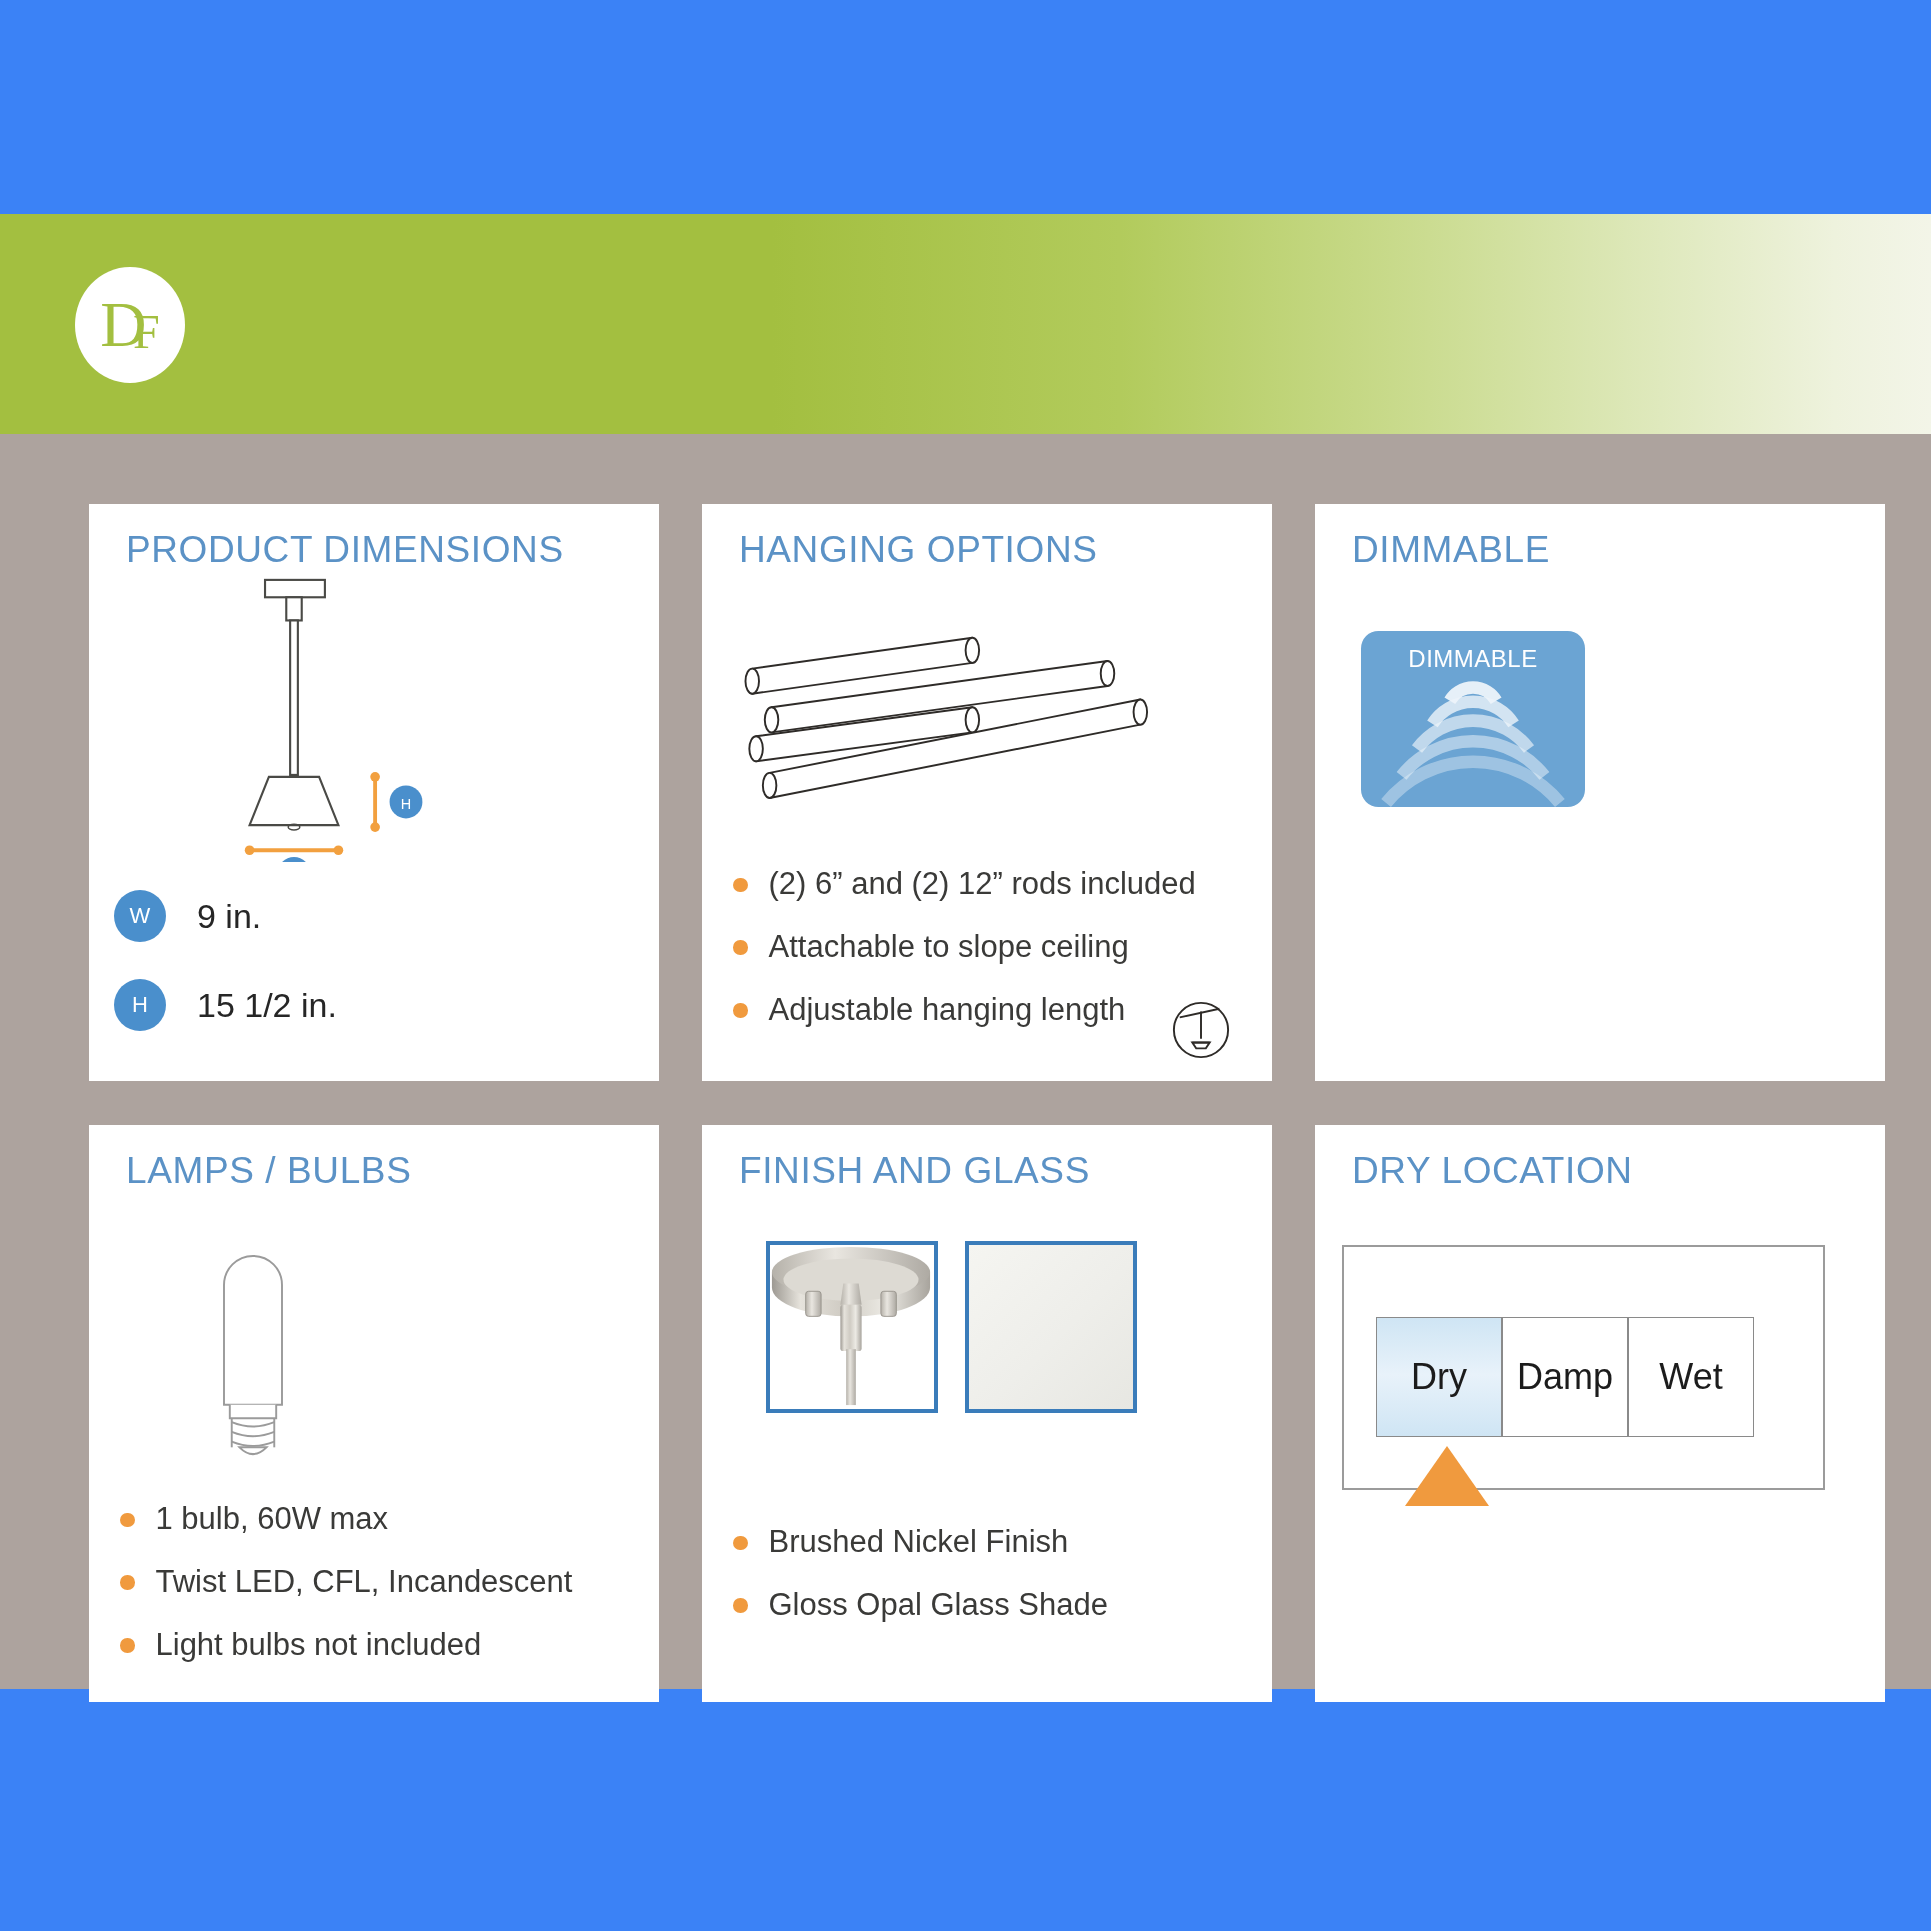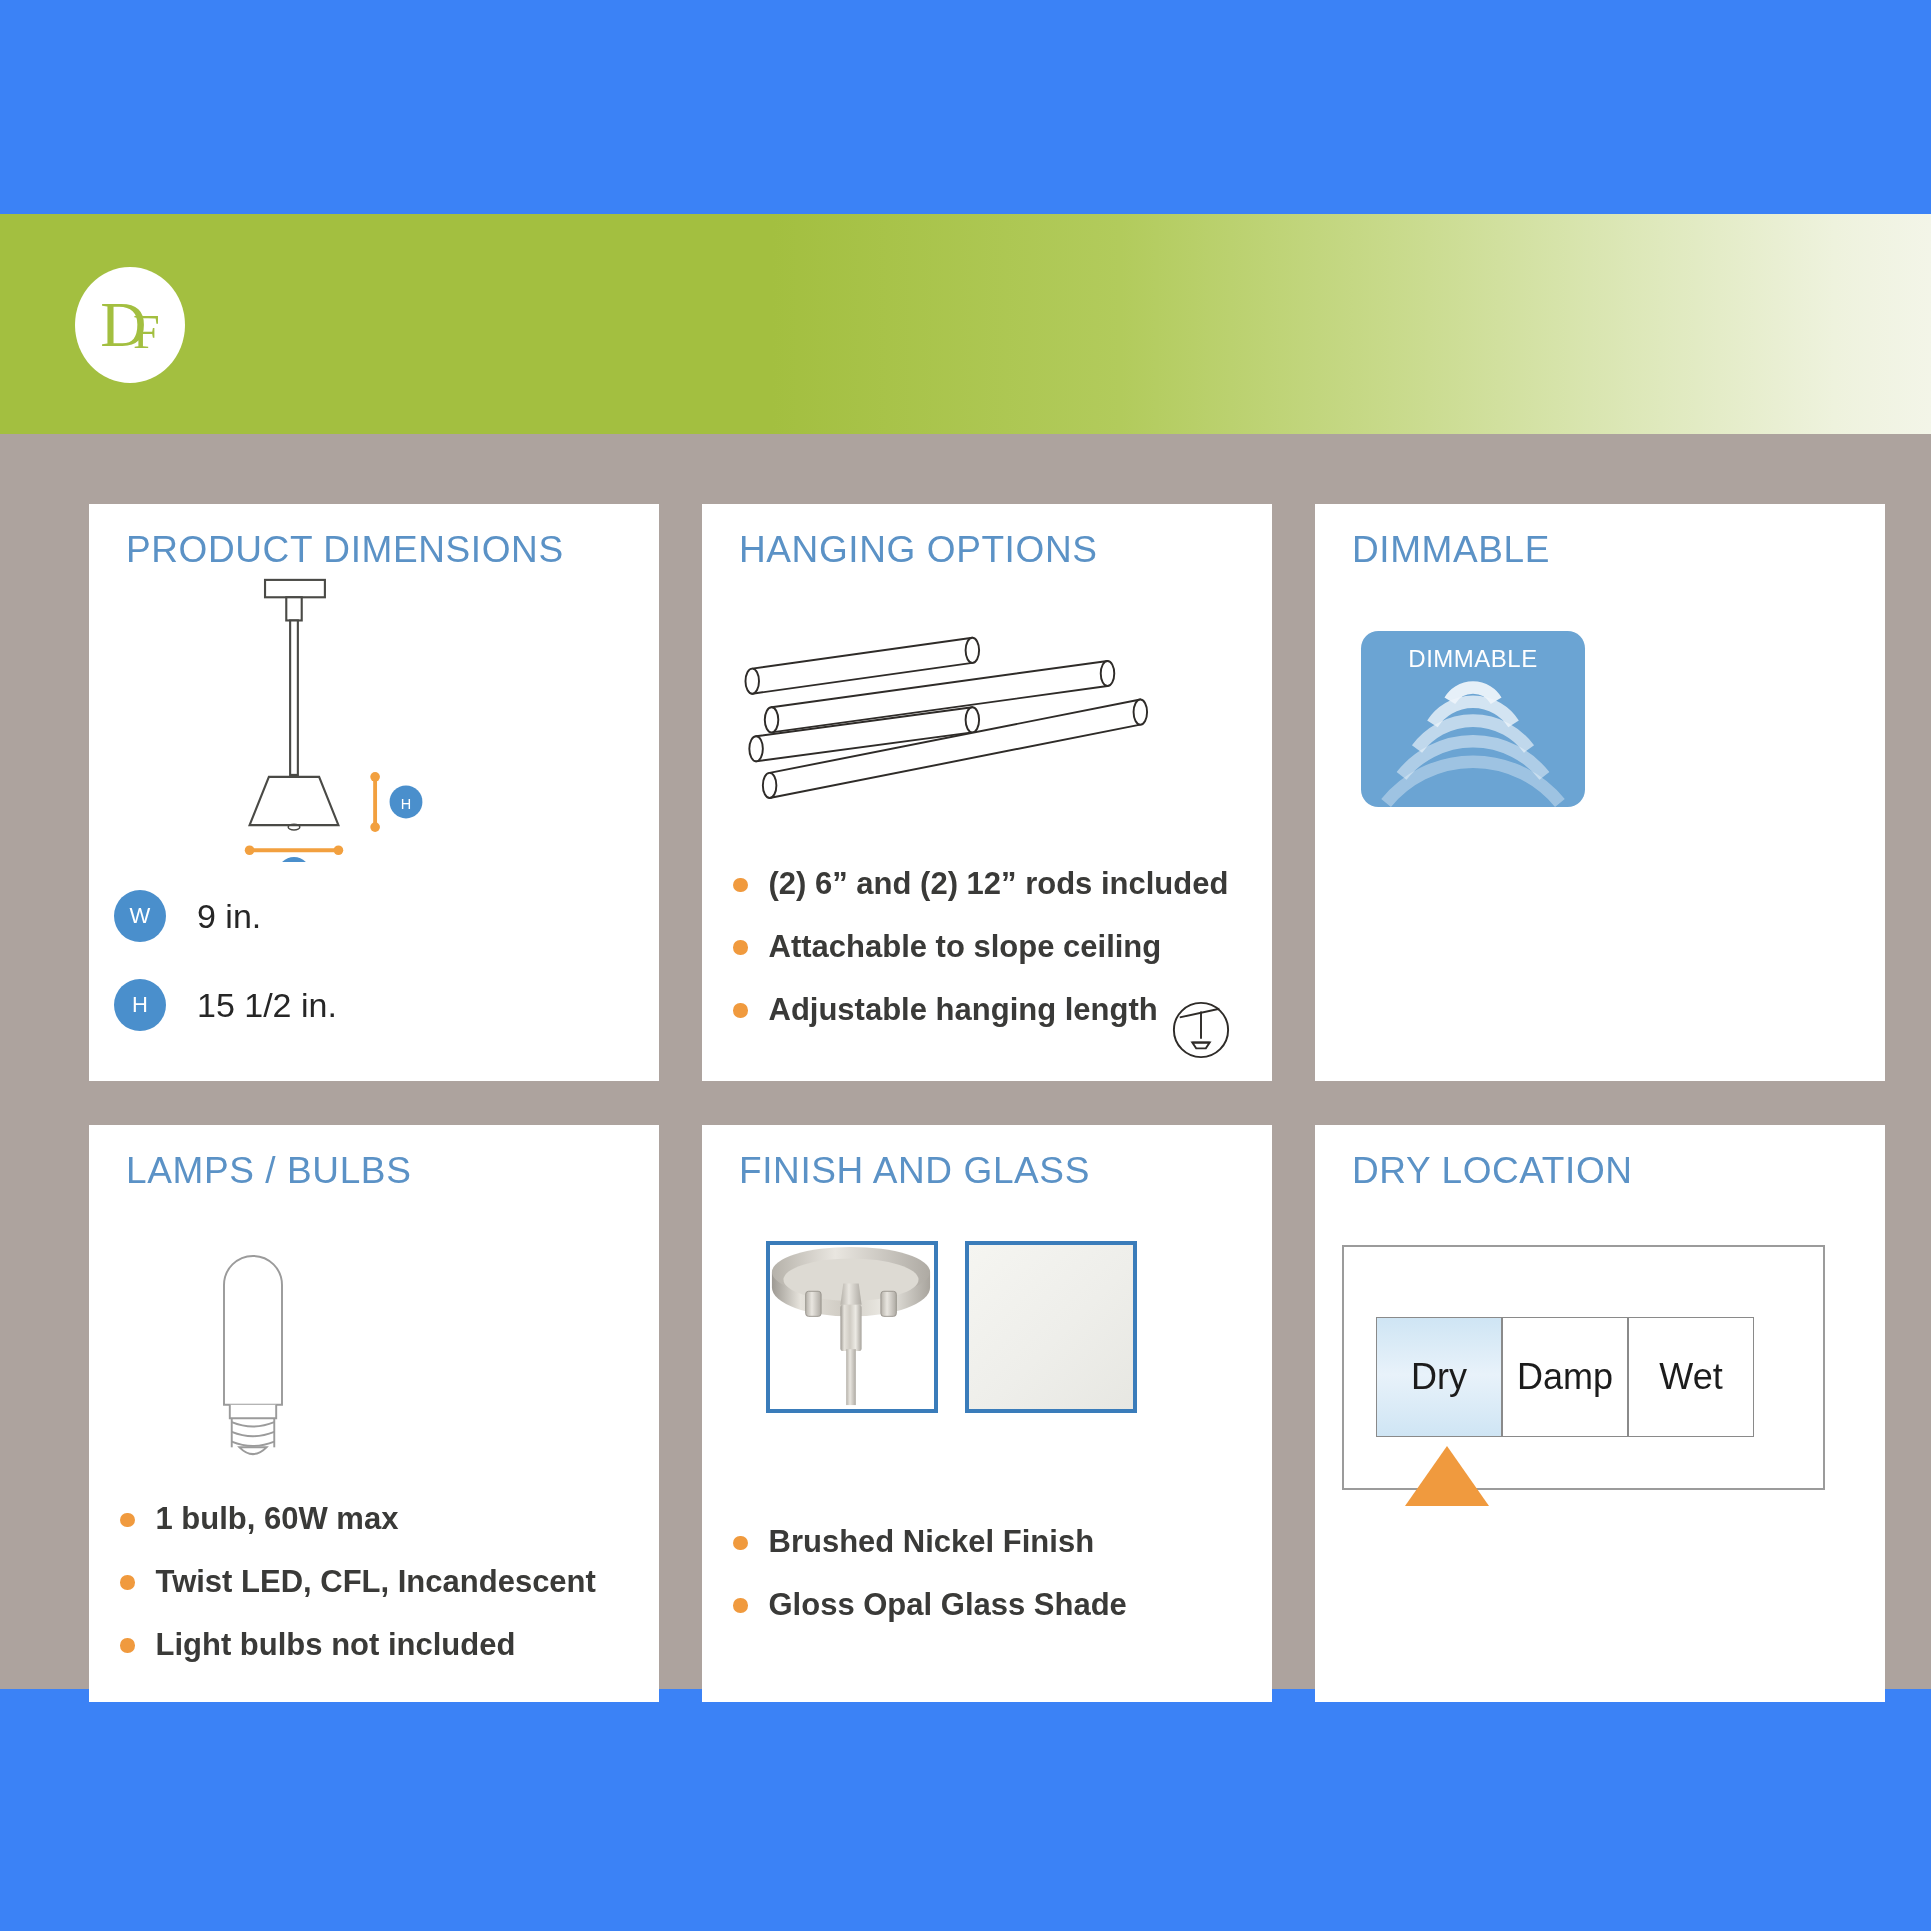--- a/index.html
+++ b/index.html
@@ -108,21 +108,21 @@
   }
 
   .c1 { left: 89px;   top: 504px;  width: 570px; height: 577px; padding-left: 44px; }
   .c2 { left: 702px;  top: 504px;  width: 570px; height: 577px; }
   .c3 { left: 1315px; top: 504px;  width: 570px; height: 577px; }
   .c4 { left: 89px;   top: 1125px; width: 570px; height: 577px; }
   .c5 { left: 702px;  top: 1125px; width: 570px; height: 577px; }
   .c6 { left: 1315px; top: 1125px; width: 570px; height: 577px; }
 
   
-  .bullets { position: absolute; list-style: none; font-weight: bold; }
+  .bullets { position: absolute; list-style: none; }
   .bullets li {
     display: flex;
     align-items: flex-start;
     gap: 21px;
     font-size: 31px;
     color: #3a3a38;
     line-height: 1.25;
     margin-bottom: 24px;
     white-space: nowrap;
   }

